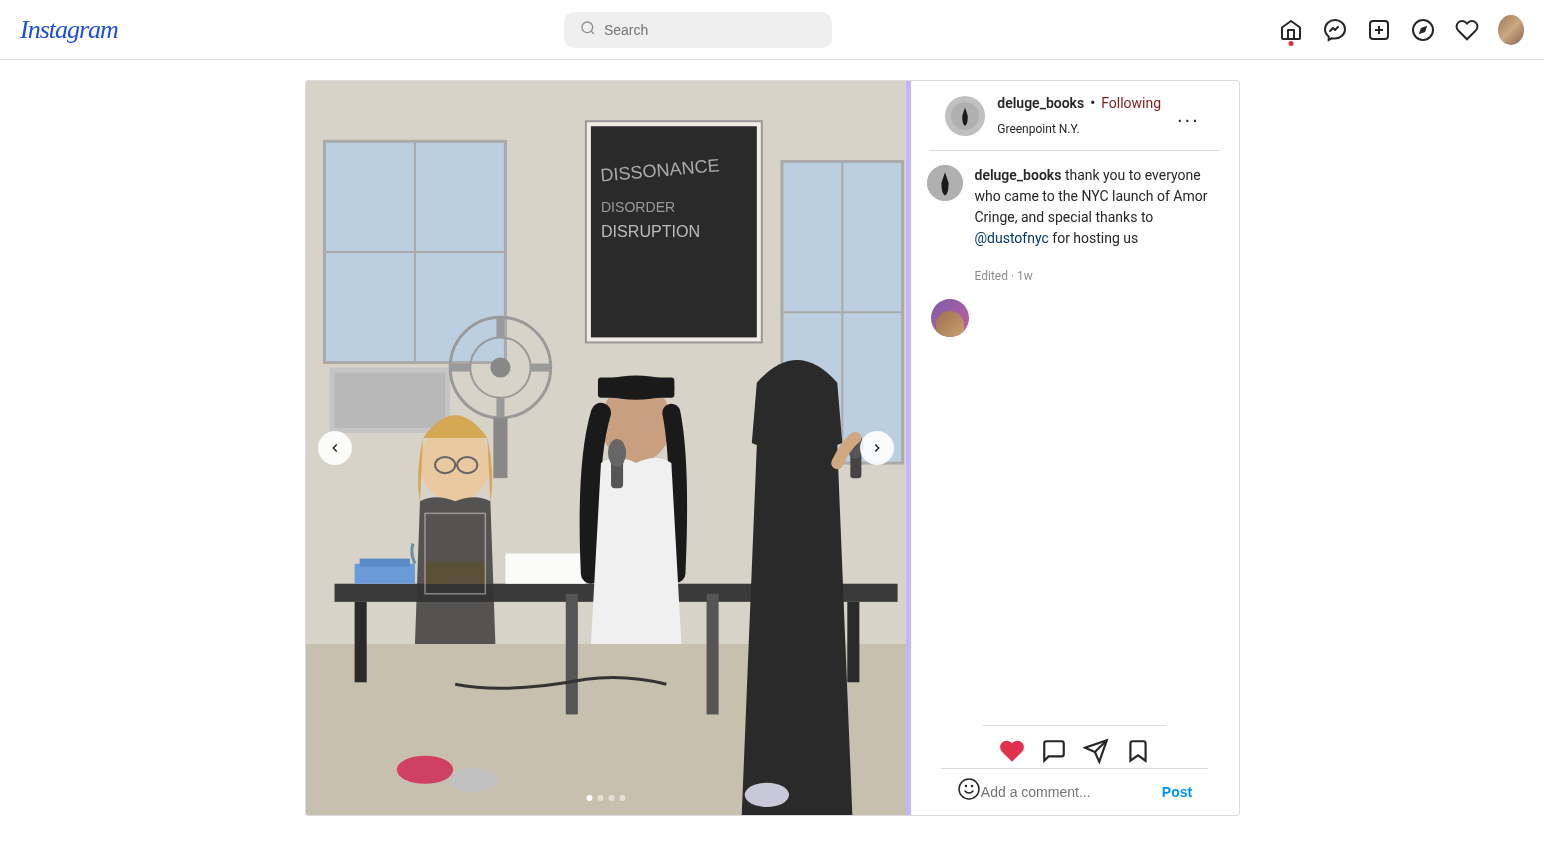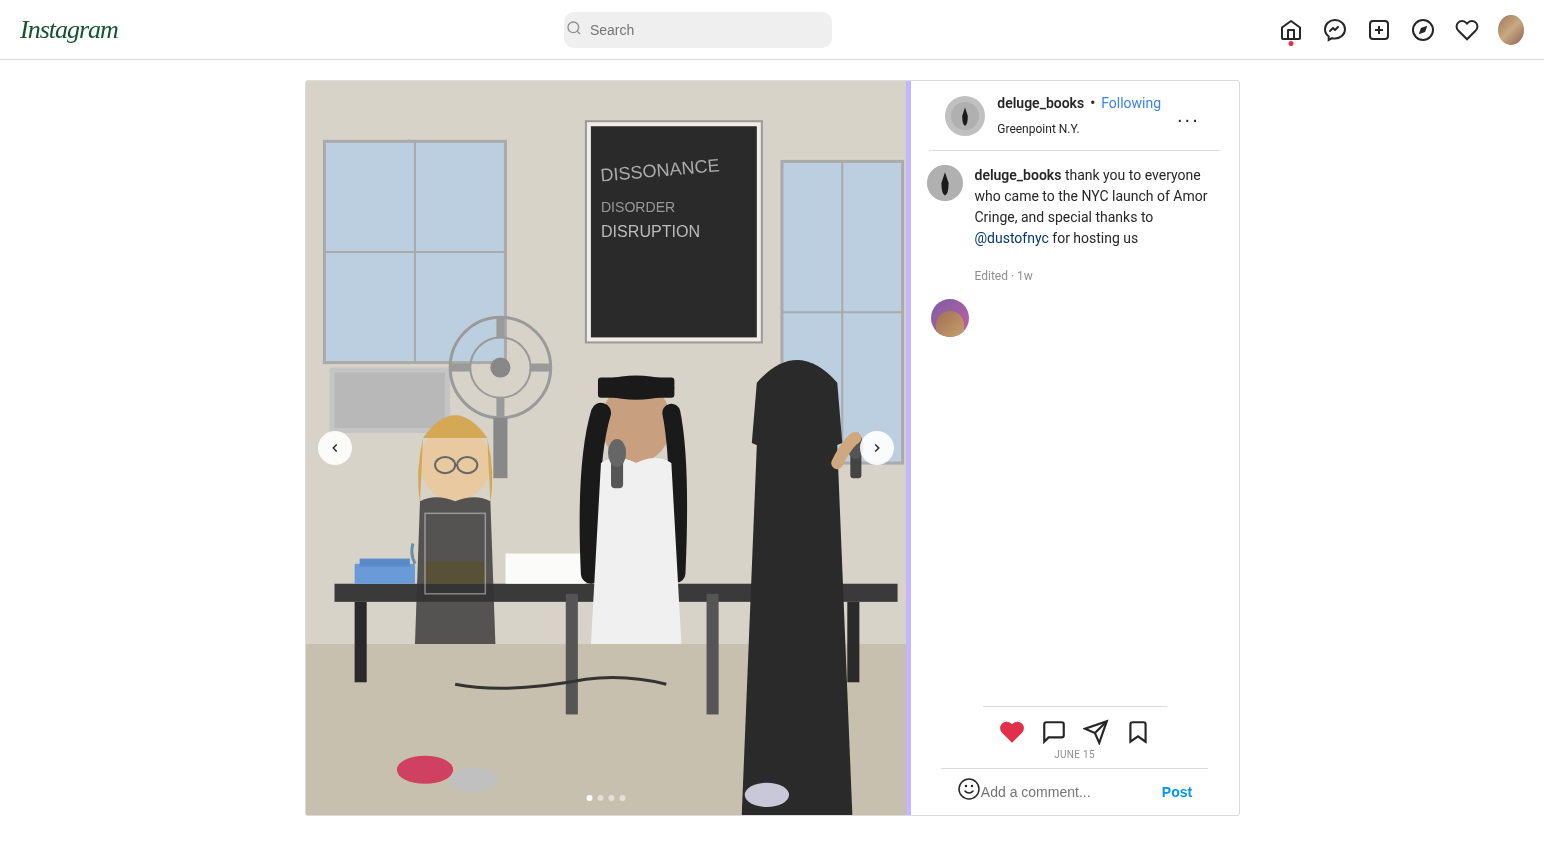--- a/index.html
+++ b/index.html
@@ -16,34 +16,34 @@
       background: #fff;
       position: sticky;
       top: 0;
       z-index: 100;
     }
     .header-logo {
       font-family: 'Georgia', serif;
       font-size: 26px;
       font-style: italic;
       font-weight: normal;
-      color: #14532d;
+      color: #1d4ed8;
       letter-spacing: -1px;
     }
     .header-search {
       flex: 1;
       max-width: 268px;
       margin: 0 20px;
     }
     .search-container {
       display: flex;
       align-items: center;
       background: #efefef;
       border-radius: 10px;
-      padding: 8px 2px;
+      padding: 8px 16px;
       gap: 8px;
     }
     .search-icon-svg { color: #8e8e8e; flex-shrink: 0; }
     .search-input {
       border: none;
       background: transparent;
       outline: none;
       font-size: 14px;
       color: #8e8e8e;
       width: 100%;
@@ -181,21 +181,21 @@
     .post-header-info { flex: 1; }
     .post-username-row {
       display: flex;
       align-items: center;
       gap: 6px;
       font-size: 14px;
       font-weight: 600;
     }
     .post-username { font-weight: 600; }
     .post-following-dot { color: #262626; }
-    .post-following-label { font-weight: 400; color: #3b82f6; }
+    .post-following-label { font-weight: 400; color: #7f1d1d; }
     .post-location {
       font-size: 12px;
       color: #262626;
       margin-top: 11px;
     }
     .post-more-btn {
       background: none;
       border: none;
       cursor: pointer;
       font-size: 20px;
@@ -575,21 +575,20 @@
           </svg>
         </button>
         <button class="action-btn bookmark-btn">
           <svg viewBox="0 0 24 24" fill="none" stroke="#262626" stroke-width="2">
             <path d="M19 21l-7-5-7 5V5a2 2 0 012-2h10a2 2 0 012 2z"></path>
           </svg>
         </button>
       </div>
 
 
-      <div class="post-date">JUNE 15</div>
 
       <div class="comment-input-area">
         <button class="emoji-btn">
           <svg width="24" height="24" viewBox="0 0 24 24" fill="none" stroke="#262626" stroke-width="1.5">
             <circle cx="12" cy="12" r="10"></circle>
             <path d="M8 14s1.5 2 4 2 4-2 4-2" stroke-linecap="round"></path>
             <line x1="9" y1="9" x2="9.01" y2="9" stroke-width="2.5" stroke-linecap="round"></line>
             <line x1="15" y1="9" x2="15.01" y2="9" stroke-width="2.5" stroke-linecap="round"></line>
           </svg>
         </button>

